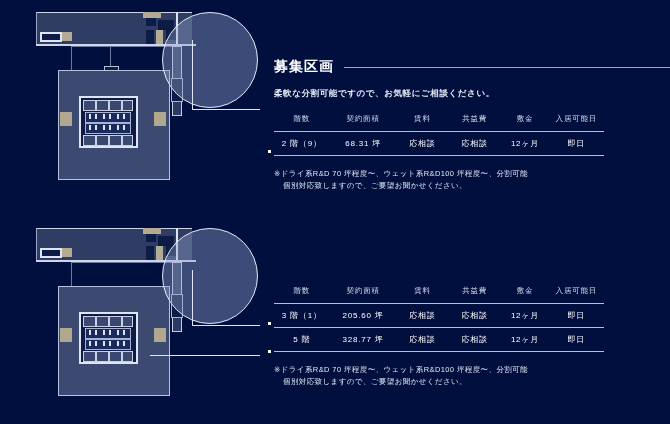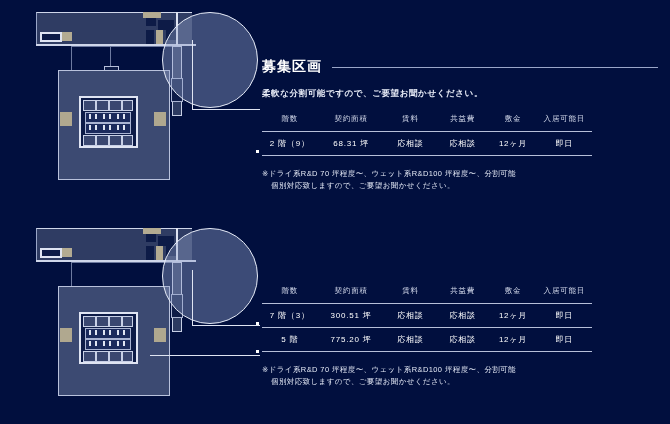--- a/index.html
+++ b/index.html
@@ -135,20 +135,21 @@
     position: absolute;
     background: #dfe4f2;
   }
   .leader-v { width: 1px; }
   .leader-h { height: 1px; }
 
   
   .panel {
     position: absolute;
     color: #eef1f9;
+    margin-left: 12px;
   }
   .panel-1 { left: 262px; top: 58px; width: 396px; }
   .panel-2 { left: 262px; top: 286px; width: 396px; }
 
   .head-row {
     display: flex;
     align-items: center;
     gap: 10px;
   }
   .head-title {
@@ -349,21 +350,21 @@
 
     <div class="leader leader-h" style="left:120px;top:133px;width:110px;"></div>
   </div>
 
   <div class="panel panel-1">
     <div class="head-row">
       <div class="head-title">募集区画</div>
       <div class="head-rule"></div>
     </div>
 
-    <div class="subtitle">柔軟な分割可能ですので、ご要望お聞かせください。</div>
+    <div class="subtitle">柔軟な分割可能ですので、お気軽にご相談ください。</div>
 
     <div style="position:relative;">
       <table class="units">
         <thead>
           <tr>
             <th class="col-floor">階数</th>
             <th class="col-area">契約面積</th>
             <th class="col-rent">賃料</th>
             <th class="col-fee">共益費</th>
             <th class="col-dep">敷金</th>
@@ -398,30 +399,30 @@
             <th class="col-floor">階数</th>
             <th class="col-area">契約面積</th>
             <th class="col-rent">賃料</th>
             <th class="col-fee">共益費</th>
             <th class="col-dep">敷金</th>
             <th class="col-date">入居可能日</th>
           </tr>
         </thead>
         <tbody>
           <tr>
-            <td>7 階（3）</td>
-            <td>300.51 坪</td>
+            <td>3 階（1）</td>
+            <td>205.60 坪</td>
             <td>応相談</td>
             <td>応相談</td>
             <td>12ヶ月</td>
             <td>即日</td>
           </tr>
           <tr class="last">
             <td>5 階</td>
-            <td>775.20 坪</td>
+            <td>328.77 坪</td>
             <td>応相談</td>
             <td>応相談</td>
             <td>12ヶ月</td>
             <td>即日</td>
           </tr>
         </tbody>
       </table>
       <div class="bullet" style="left:-6px;top:36px;"></div>
       <div class="bullet" style="left:-6px;top:64px;"></div>
     </div>

